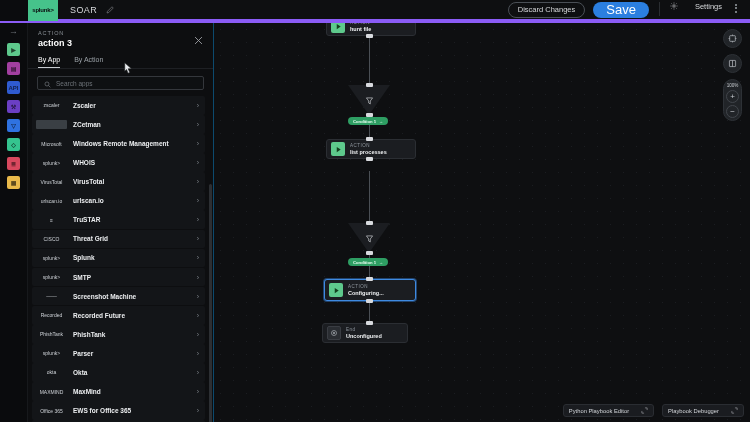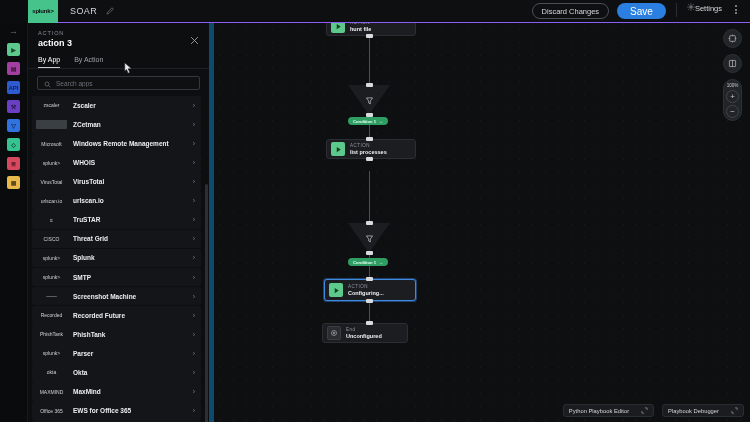--- a/index.html
+++ b/index.html
@@ -9,21 +9,21 @@
     font-family: "Liberation Sans", sans-serif;
     overflow: hidden;
     color: #e8e8ea;
   }
   #app { position: relative; width: 750px; height: 422px; background: #0b0c0e; }
 
   
   .topbar {
     position: absolute; left: 0; top: 0; width: 750px; height: 23px;
     background: #0e0f11; display: flex; align-items: center;
-    border-bottom: 1px solid #8b5cf6; z-index: 40;
+    border-bottom: 4px solid #8b5cf6; z-index: 40;
   }
   .rail-top-gap { width: 28px; height: 23px; background: #0b0c0e; }
   .splunk-logo {
     width: 30px; height: 23px; background: #46c38b;
     display: flex; align-items: center; justify-content: center;
     font-size: 6px; font-weight: bold; color: #0b0c0e; letter-spacing: -0.2px;
   }
   .soar-label {
     font-size: 9px; color: #d4d6d9; margin-left: 12px; letter-spacing: .4px;
   }
@@ -35,26 +35,26 @@
     margin-left: auto; display: flex; align-items: flex-start; gap: 8px;
     padding-right: 8px;
   }
   .btn-outline {
     border: 1px solid #4a4f56; border-radius: 11px; height: 16px;
     padding: 0 9px; font-size: 7.5px; color: #d6d8db; background: transparent;
     display: flex; align-items: center; cursor: pointer; white-space: nowrap;
   }
   .btn-primary {
     background: #2b7fe0; border: none; border-radius: 11px; height: 16px;
-    padding: 0 13px; font-size: 10px; color: #fff; display: flex;
+    padding: 0 13px; font-size: 13px; color: #fff; display: flex;
     align-items: center; cursor: pointer;
   }
   .topbar-sep { width:1px; height:14px; background:#2a2d31; margin: 0 2px; }
   .settings-btn {
-    display: flex; align-items: center; gap: 0; font-size: 7.5px;
+    display: flex; align-items: center; gap: 17px; font-size: 7.5px;
     color: #d6d8db; cursor: pointer;
   }
   .kebab { display:flex; flex-direction:column; gap:1.5px; padding: 2px 5px; cursor:pointer;}
   .kebab i { width:2px; height:2px; background:#9aa0a6; border-radius:50%; display:block;}
 
   
   .rail {
     position: absolute; left: 0; top: 0; width: 28px; height: 422px;
     background: #0a0b0d; border-right: 1px solid #17191c; z-index: 35;
     padding-top: 26px;
@@ -64,21 +64,21 @@
   .rail-icon {
     width: 13px; height: 13px; border-radius: 2px;
     display:flex; align-items:center; justify-content:center;
     font-size: 6px; color: rgba(0,0,0,.65); cursor: pointer;
     font-weight: bold;
   }
 
   
   .panel {
     position: absolute; left: 28px; top: 23px; width: 186px; height: 399px;
-    background: #0d0e10; border-right: 5px solid #0c4a6e; z-index: 30;
+    background: #0d0e10; border-right: 1px solid #0c4a6e; z-index: 30;
     display: flex; flex-direction: column;
   }
   .panel-head { padding: 7px 10px 0 10px; position: relative; }
   .panel-kicker { font-size: 5.5px; color:#8a9096; letter-spacing:.9px; }
   .panel-title { font-size: 9px; color:#fff; font-weight:700; margin-top: 2px; }
   .panel-close {
     position:absolute; right: 9px; top: 9px; width: 11px; height: 11px;
     cursor:pointer; opacity:.8;
   }
   .tabs { display:flex; gap:14px; padding: 8px 10px 0 10px; }

